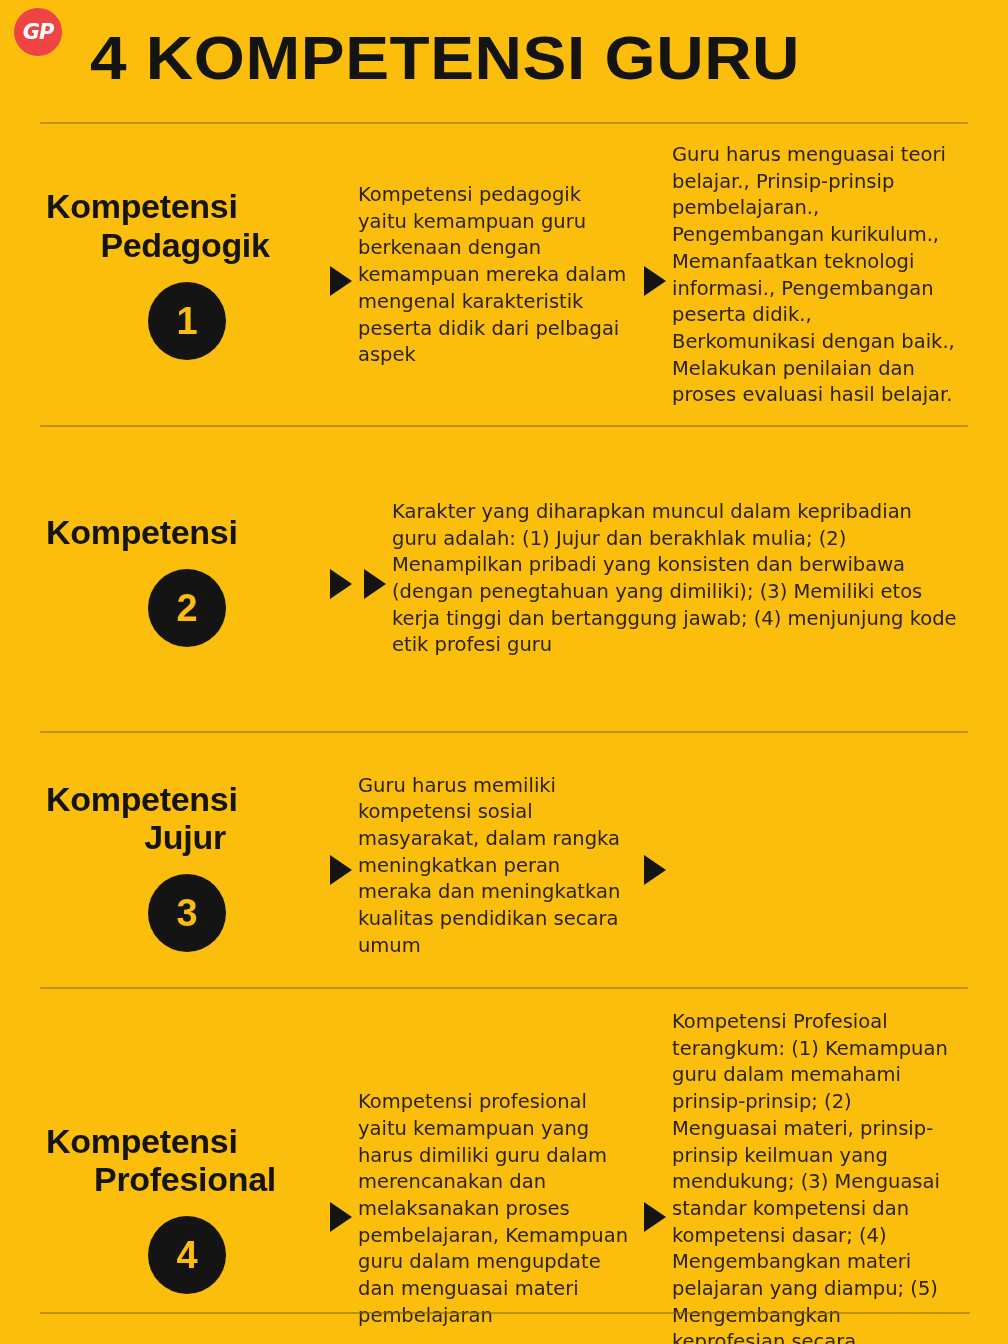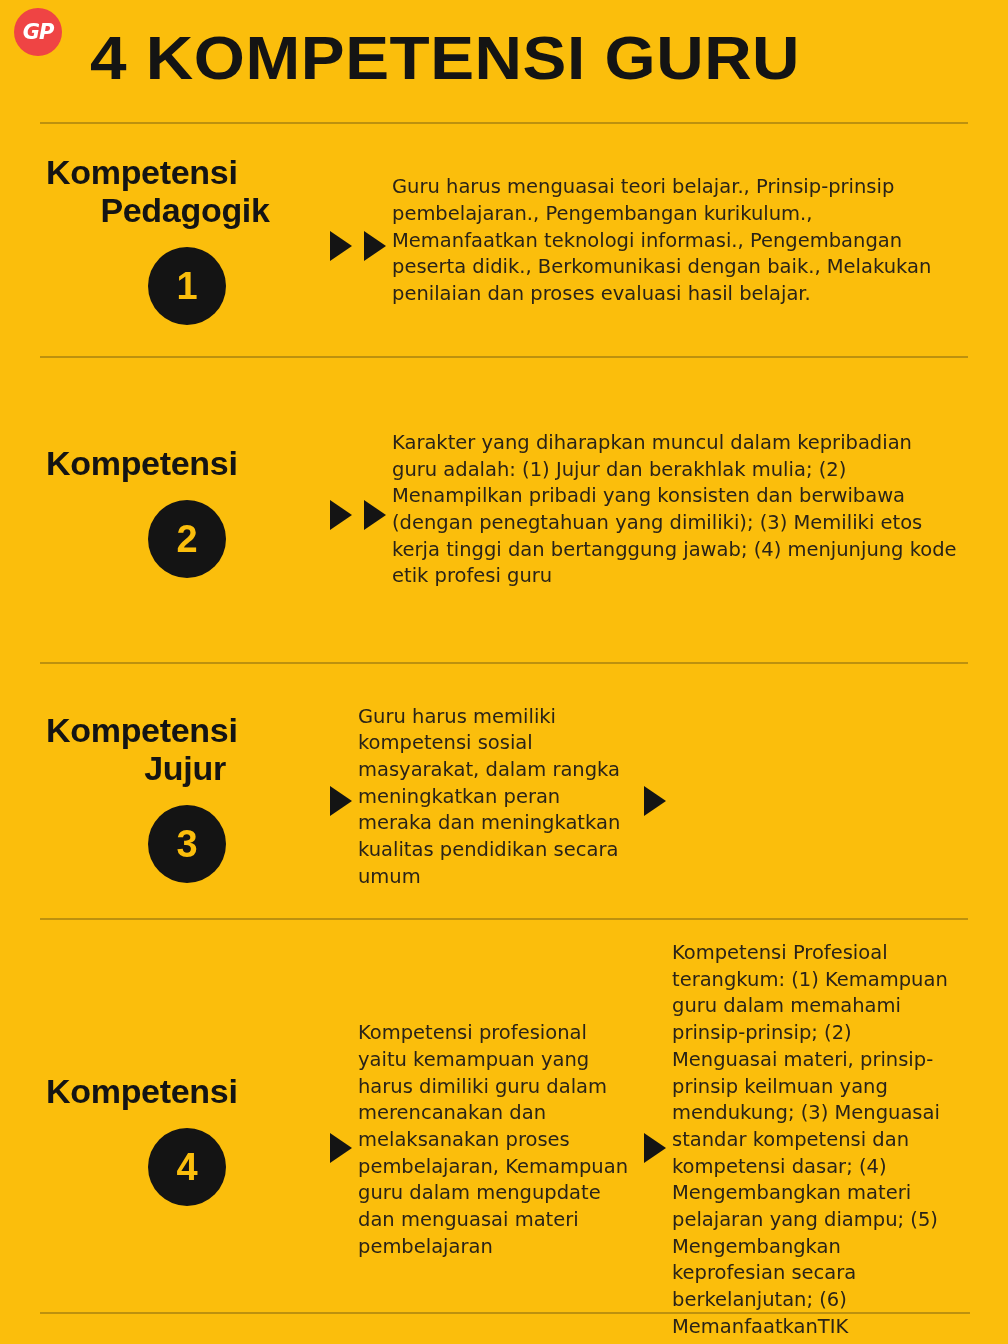--- a/index.html
+++ b/index.html
@@ -194,20 +194,21 @@
         <span class="l1">Kompetensi</span>
         <span class="l2">Pedagogik</span>
       </div>
       <div class="badge">
         <span class="badge-num">1</span>
       </div>
     </div>
     <div class="arrow">
         <span class="tri"></span>
       </div>
+    <div class="col-mid body-text">Kompetensi pedagogik yaitu kemampuan guru berkenaan dengan kemampuan mereka dalam mengenal karakteristik peserta didik dari pelbagai aspek</div>
     <div class="arrow">
         <span class="tri"></span>
       </div>
     <div class="col-right body-text">Guru harus menguasai teori belajar., Prinsip-prinsip pembelajaran., Pengembangan kurikulum., Memanfaatkan teknologi informasi., Pengembangan peserta didik., Berkomunikasi dengan baik., Melakukan penilaian dan proses evaluasi hasil belajar.</div>
   </div>
 
   <div class="divider"></div>
 
   <div class="row row-2">
     <div class="col-title">
@@ -247,20 +248,21 @@
         <span class="tri"></span>
       </div>
   </div>
 
   <div class="divider"></div>
 
   <div class="row row-4">
     <div class="col-title">
       <div class="comp-title">
         <span class="l1">Kompetensi</span>
+        <span class="l2">Profesional</span>
       </div>
       <div class="badge">
         <span class="badge-num">4</span>
       </div>
     </div>
     <div class="arrow">
         <span class="tri"></span>
       </div>
     <div class="col-mid body-text">Kompetensi profesional yaitu kemampuan yang harus dimiliki guru dalam merencanakan dan melaksanakan proses pembelajaran, Kemampuan guru dalam mengupdate dan menguasai materi pembelajaran</div>
     <div class="arrow">

